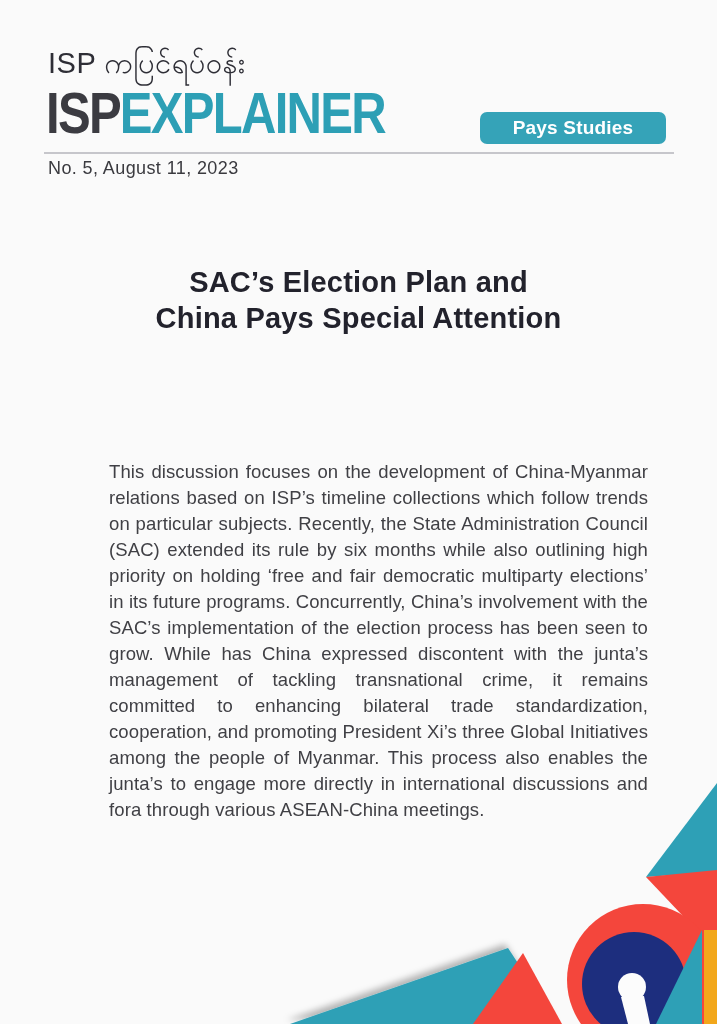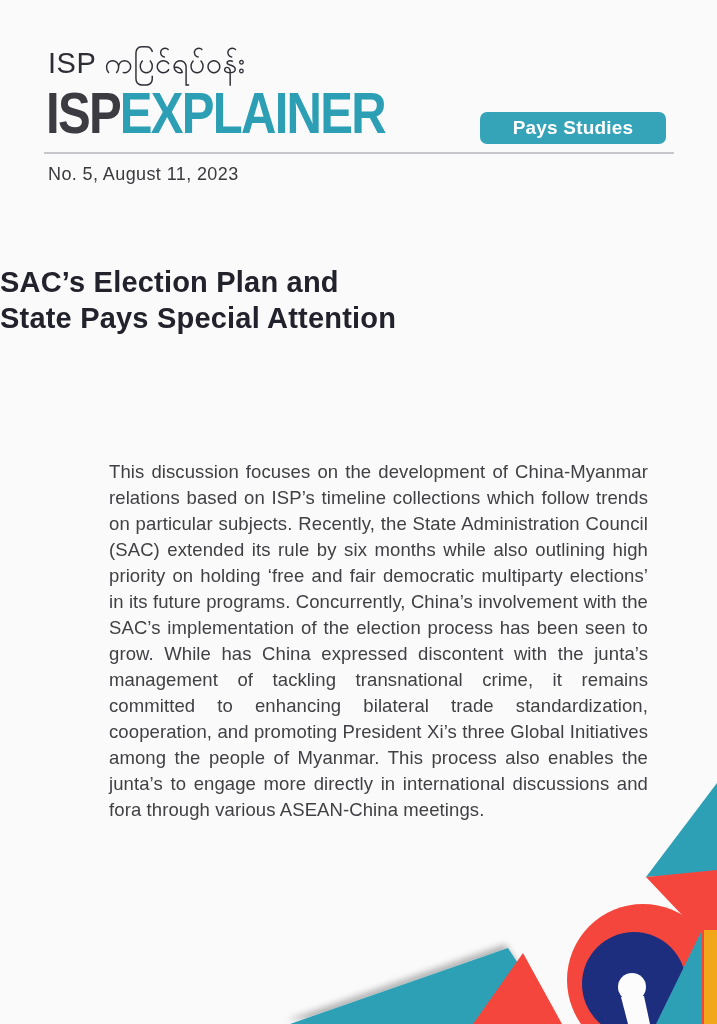--- a/index.html
+++ b/index.html
@@ -62,33 +62,33 @@
     left: 44px;
     top: 152px;
     width: 630px;
     height: 2px;
     background: #c6c6cb;
   }
 
   .issue-line {
     position: absolute;
     left: 48px;
-    top: 164px;
+    top: 158px;
     font-size: 18px;
     color: #3a3a3f;
     letter-spacing: 0.4px;
   }
 
   
   .doc-title {
     position: absolute;
     left: 0;
     top: 264px;
     width: 717px;
-    text-align: left;
+    text-align: center;
     font-size: 29px;
     font-weight: bold;
     color: #22222c;
     line-height: 36px;
     letter-spacing: 0.2px;
   }
 
   
   .abstract {
     position: absolute;
@@ -125,21 +125,21 @@
   <div class="badge">
     <span>Pays Studies</span>
   </div>
 
   <div class="divider"></div>
 
   <div class="issue-line">No. 5,  August 11, 2023</div>
 
   <div class="doc-title">
     <div>SAC’s Election Plan and</div>
-    <div>State Pays Special Attention</div>
+    <div>China Pays Special Attention</div>
   </div>
 
   <div class="abstract">This discussion focuses on the development of China-Myanmar relations based on ISP’s timeline collections which follow trends on particular subjects. Recently, the State Administration Council (SAC) extended its rule by six months while also outlining high priority on holding ‘free and fair democratic multiparty elections’ in its future programs. Concurrently, China’s involvement with the SAC’s implementation of the election process has been seen to grow. While has China expressed discontent with the junta’s management of tackling transnational crime, it remains committed to enhancing bilateral trade standardization, cooperation, and promoting President Xi’s three Global Initiatives among the people of Myanmar. This process also enables the junta’s to engage more directly in international discussions and fora through various ASEAN-China meetings.</div>
 
   <svg class="artwork" viewBox="0 0 717 1024" xmlns="http://www.w3.org/2000/svg">
     <defs>
       <filter id="softsh" x="-30%" y="-30%" width="160%" height="160%">
         <feDropShadow dx="-3" dy="-4" stdDeviation="3" flood-color="#000000" flood-opacity="0.28"></feDropShadow>
       </filter>
     </defs>

